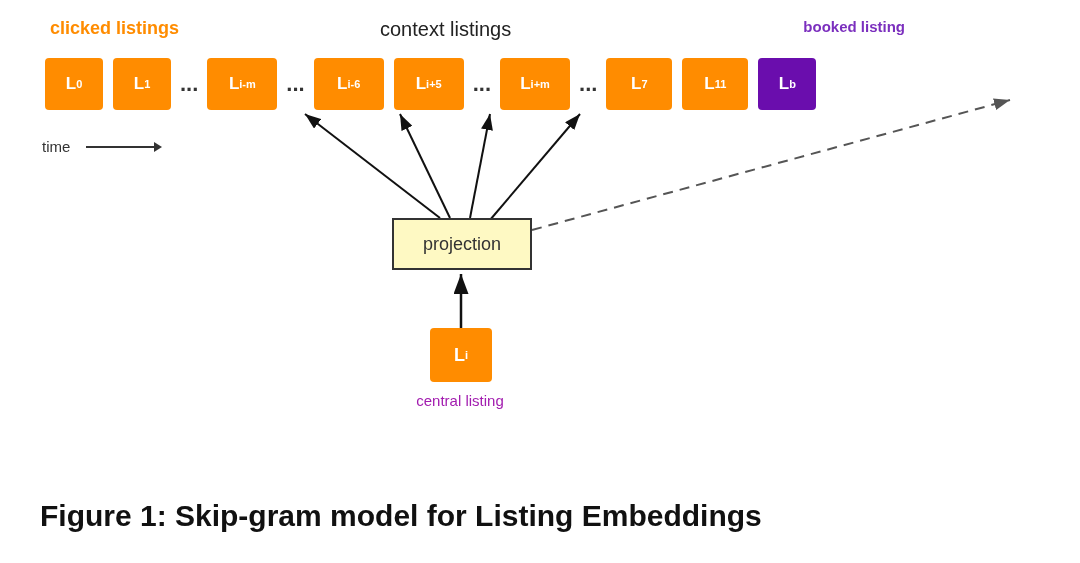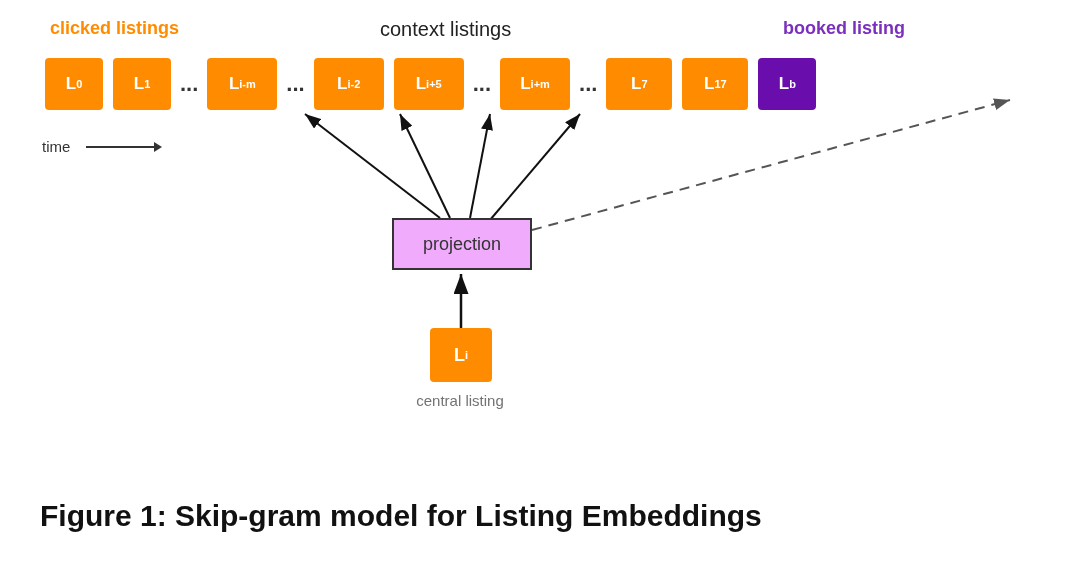--- a/index.html
+++ b/index.html
@@ -34,21 +34,21 @@
       left: 380px;
       color: #222;
       font-size: 20px;
     }
 
     .label-booked {
       position: absolute;
       top: 18px;
       right: 18px;
       color: #7b2fbe;
-      font-size: 18px;
+      font-size: 15px;
       font-weight: bold;
     }
 
     
     .listing-row {
       position: absolute;
       top: 58px;
       left: 40px;
       display: flex;
       align-items: center;
@@ -114,21 +114,21 @@
     }
 
     
     .projection-box {
       position: absolute;
       top: 218px;
       left: 392px;
       width: 140px;
       height: 52px;
       border: 2px solid #333;
-      background: #f0abfc;
+      background: #fef9c3;
       display: flex;
       align-items: center;
       justify-content: center;
       font-size: 18px;
       color: #333;
     }
 
     
     .central-box {
       position: absolute;
@@ -144,21 +144,21 @@
       color: white;
       font-size: 18px;
       font-weight: bold;
     }
 
     .central-label {
       position: absolute;
       top: 392px;
       left: 390px;
       font-size: 15px;
-      color: #737373;
+      color: #a21caf;
       text-align: center;
       width: 140px;
     }
 
     
     .arrows-svg {
       position: absolute;
       top: 0; left: 0;
       width: 1080px;
       height: 430px;
@@ -197,33 +197,33 @@
     <div class="listing-box">L<sub>0</sub></div>
 
     <div class="listing-box">L<sub>1</sub></div>
 
     <span class="dots">...</span>
 
     <div class="listing-box" style="width:70px;">L<sub>i-m</sub></div>
 
     <span class="dots">...</span>
 
-    <div class="listing-box" style="width:70px;">L<sub>i-2</sub></div>
+    <div class="listing-box" style="width:70px;">L<sub>i-6</sub></div>
 
     <div class="listing-box" style="width:70px;">L<sub>i+5</sub></div>
 
     <span class="dots">...</span>
 
     <div class="listing-box" style="width:70px;">L<sub>i+m</sub></div>
 
     <span class="dots">...</span>
 
     <div class="listing-box" style="width:66px;">L<sub>7</sub></div>
 
-    <div class="listing-box" style="width:66px;">L<sub>17</sub></div>
+    <div class="listing-box" style="width:66px;">L<sub>11</sub></div>
 
     <div class="listing-box booked">L<sub>b</sub></div>
   </div>
 
   <div class="time-arrow">
     <span class="time-label">time</span>
     <div class="arrow-line"></div>
   </div>
 
   <svg class="arrows-svg" xmlns="http://www.w3.org/2000/svg">

